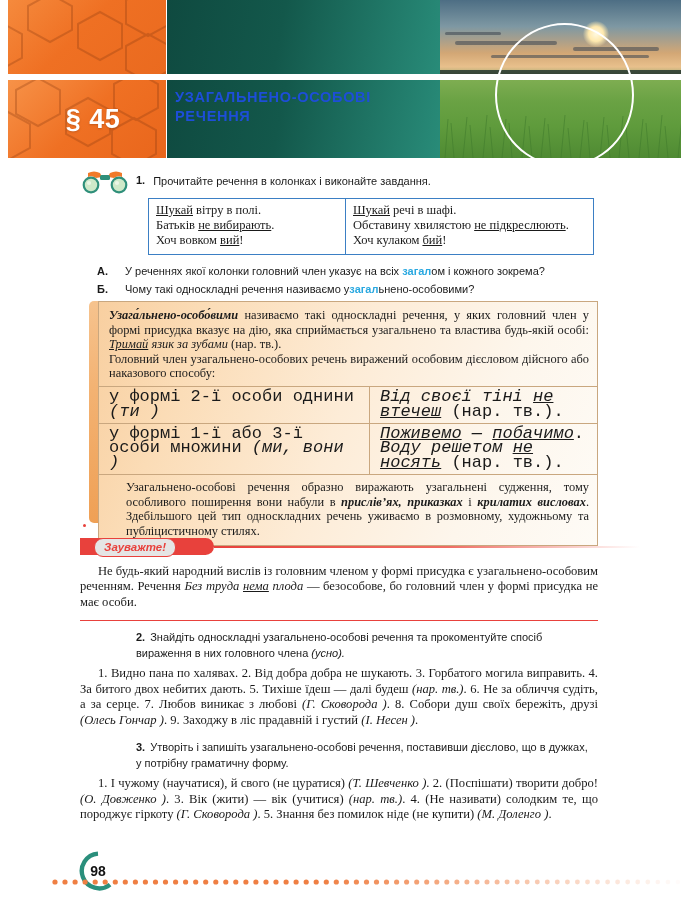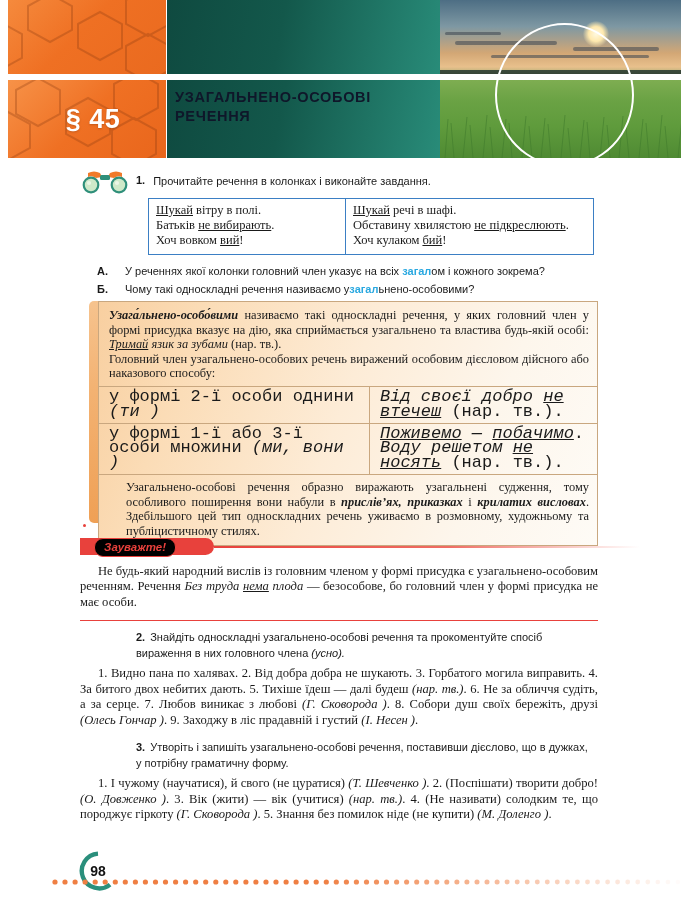--- a/index.html
+++ b/index.html
@@ -120,21 +120,21 @@
     font-size: 27px;
     letter-spacing: .5px;
     z-index: 3;
     text-shadow: 0 1px 2px rgba(120,50,10,.35);
     padding-left: 6px;
   }
   .sect-title {
     position: absolute;
     left: 175px; top: 88px;
     width: 270px;
-    color: #0f172a;
+    color: #1d4ed8;
     font-family: "Liberation Sans", sans-serif;
     font-weight: bold;
     font-size: 14.5px;
     line-height: 19px;
     letter-spacing: .7px;
     z-index: 3;
     text-transform: uppercase;
   }
 
   
@@ -249,21 +249,21 @@
     border-radius: 2px 9px 9px 2px;
   }
   .note-flag::before {
     content: ""; position: absolute; left: 0; top: 0;
     width: 9px; height: 17px; background: #e8413c;
   }
   .note-label {
     position: absolute; left: 14px; top: 2px;
     height: 17px; line-height: 17px;
     padding: 0 9px;
-    background: #000000;
+    background: #e5e5e5;
     border: 1.6px solid #e8413c;
     border-radius: 9px;
     color: #e8413c;
     font-family: "Liberation Sans", sans-serif;
     font-style: italic;
     font-weight: bold;
     font-size: 11.5px;
   }
   .note-rule {
     position: absolute; left: 134px; top: 10px; right: 0; height: 1.6px;
@@ -468,21 +468,21 @@
     <div class="rule-p">
       <b class="bi">Узага́льнено-особо́вими</b><span> називаємо такі односкладні речення, у яких головний член у формі присудка вказує на дію, яка сприймається узагальнено та властива будь-якій особі: </span><i><u class="u">Тримай</u><span> язик за зубами</span></i><span> (нар. тв.).</span><br>
       <span>Головний член узагальнено-особових речень виражений особовим дієсловом дійсного або наказового способу:</span>
     </div>
 
     <table class="rtbl">
       <tbody>
           <tr>
         <td class="c1"><span>у формі 2-ї особи однини </span><i>(ти )</i></td>
         <td class="c2">
-          <i>Від своєї добро </i><i><u class="u">не втечеш</u></i><span> (нар. тв.).</span>
+          <i>Від своєї тіні </i><i><u class="u">не втечеш</u></i><span> (нар. тв.).</span>
         </td>
       </tr>
       <tr>
         <td class="c1"><span>у формі 1-ї або 3-ї особи множини </span><i>(ми, вони )</i></td>
         <td class="c2">
           <div><i><u class="u">Поживемо</u></i><i> — </i><i><u class="u">побачимо</u></i><span>.</span></div>
           <div><i>Воду решетом </i><i><u class="u">не носять</u></i><span> (нар. тв.).</span></div>
         </td>
       </tr>
     </tbody>

